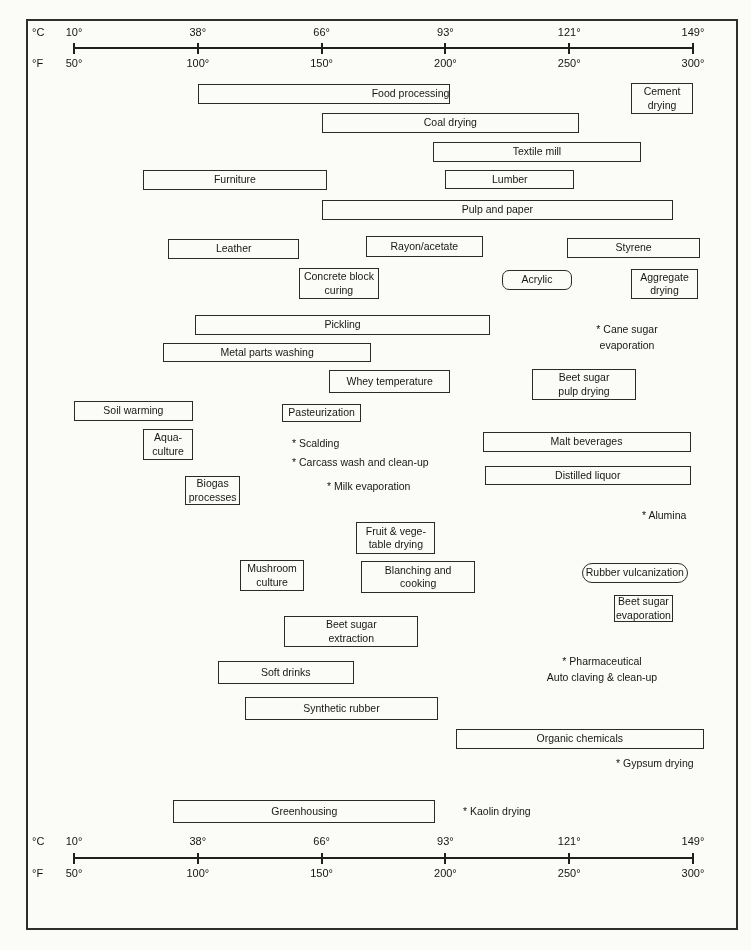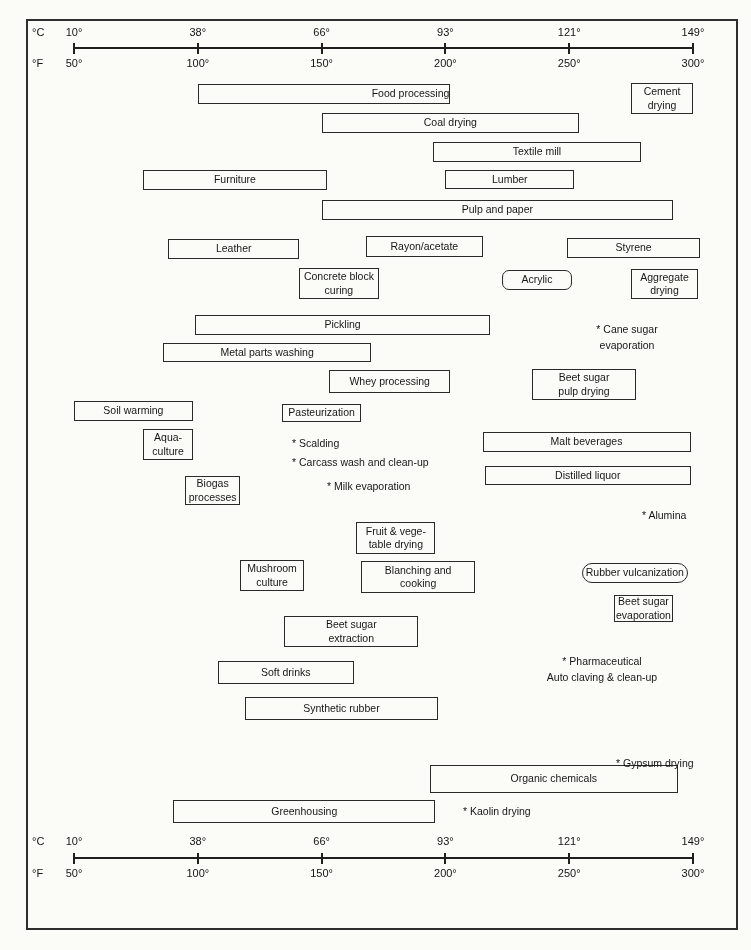--- a/index.html
+++ b/index.html
@@ -154,21 +154,21 @@
         <div>Aggregate</div>
         <div>drying</div>
       </div>
       <div class="pbox" style="left: 195.324px; top: 315px; width: 294.644px; height: 20px;">
         <div>Pickling</div>
       </div>
       <div class="pbox" style="left: 163.136px; top: 343px; width: 207.984px; height: 19px;">
         <div>Metal parts washing</div>
       </div>
       <div class="pbox" style="left: 329.028px; top: 370px; width: 121.324px; height: 23px;">
-        <div>Whey processing</div>
+        <div>Whey temperature</div>
       </div>
       <div class="pbox" style="left: 532.06px; top: 369px; width: 103.992px; height: 31px;">
         <div>Beet sugar</div>
         <div>pulp drying</div>
       </div>
       <div class="pbox" style="left: 74px; top: 401px; width: 118.848px; height: 20px;">
         <div>Soil warming</div>
       </div>
       <div class="pbox" style="left: 281.984px; top: 404px; width: 79.232px; height: 18px;">
         <div>Pasteurization</div>
@@ -209,21 +209,21 @@
       <div class="pbox" style="left: 284.46px; top: 616px; width: 133.704px; height: 31px;">
         <div>Beet sugar</div>
         <div>extraction</div>
       </div>
       <div class="pbox" style="left: 217.608px; top: 661px; width: 136.18px; height: 23px;">
         <div>Soft drinks</div>
       </div>
       <div class="pbox" style="left: 244.844px; top: 697px; width: 193.128px; height: 23px;">
         <div>Synthetic rubber</div>
       </div>
-      <div class="pbox" style="left: 430px; top: 729px; width: 247.6px; height: 28px; margin-top: 36px;">
+      <div class="pbox" style="left: 456px; top: 729px; width: 247.6px; height: 20px;">
         <div>Organic chemicals</div>
       </div>
       <div class="pbox" style="left: 173.04px; top: 800px; width: 262.456px; height: 23px;">
         <div>Greenhousing</div>
       </div>
       <div class="note center" style="left: 627px; top: 322px;">
         <div>* Cane sugar</div>
         <div>evaporation</div>
       </div>
       <div class="note" style="left: 292px; top: 436px;">

